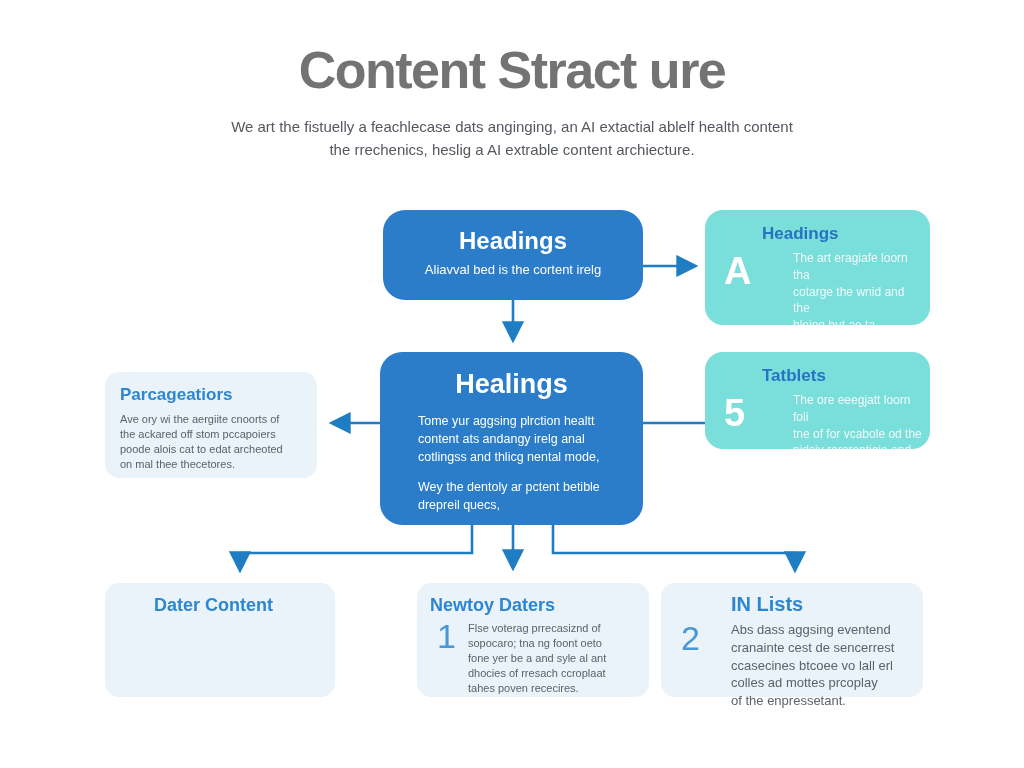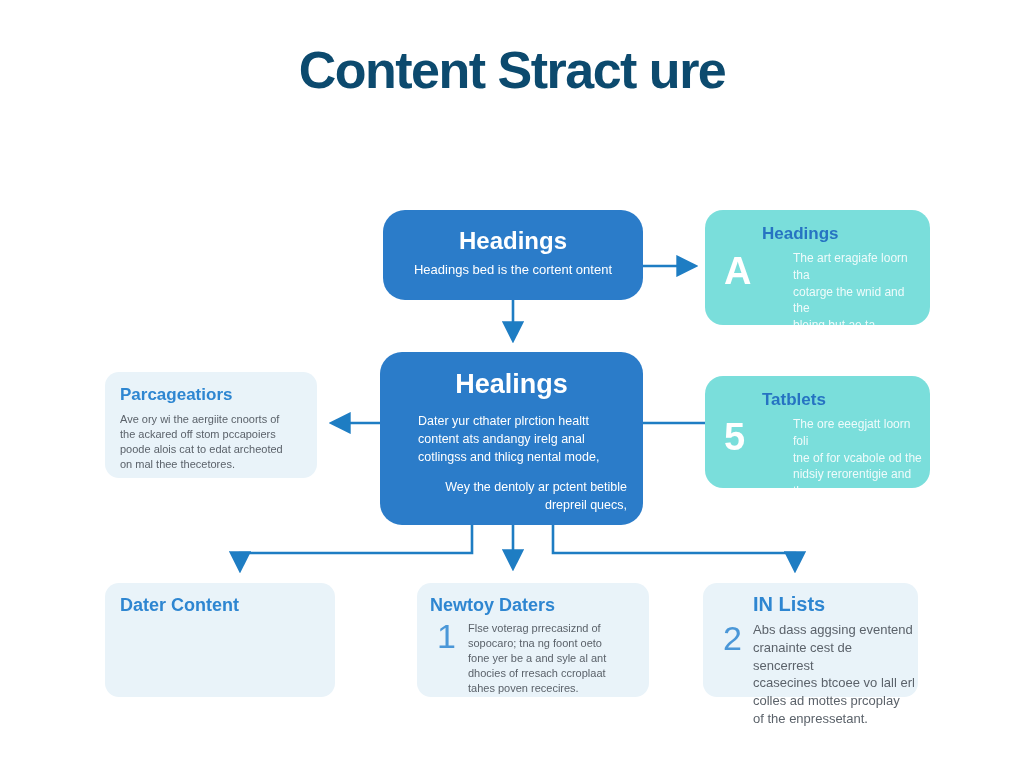--- a/index.html
+++ b/index.html
@@ -2,103 +2,107 @@
 <html><head>
 <meta charset="utf-8">
 <style>
   html,body{margin:0;padding:0;background:#fff;}
   .canvas{
     position:relative;width:1024px;height:768px;background:#ffffff;
     font-family:"Liberation Sans", sans-serif;overflow:hidden;
   }
   .page-title{
     position:absolute;top:40px;left:0;width:100%;text-align:center;
-    font-size:52px;font-weight:bold;color:#0c4a6e;letter-spacing:-1.5px;
+    font-size:52px;font-weight:bold;color:#737373;letter-spacing:-1.5px;
   }
   .page-subtitle{
     position:absolute;top:116px;left:0;width:100%;text-align:center;
     font-size:15px;color:#54585f;line-height:1.5;
   }
   .box{position:absolute;box-sizing:border-box;}
   .blue-box{background:#2b7cc9;border-radius:22px;color:#fff;}
   .teal-box{background:#7adedb;border-radius:18px;}
   .light-box{background:#e9f3f9;border-radius:14px;}
 
   
   #box-top{left:383px;top:210px;width:260px;height:90px;text-align:center;}
   #box-top .t{margin-top:17px;font-size:24px;font-weight:bold;}
   #box-top .s{margin-top:7px;font-size:13px;}
 
   
   #box-center{left:380px;top:352px;width:263px;height:173px;}
   #box-center .t{text-align:center;margin-top:17px;font-size:27px;font-weight:bold;}
   #box-center .p{margin:13px 16px 0 38px;font-size:12.5px;line-height:1.42;white-space:pre-line;}
-  #box-center .p2{text-align:right;}
+  #box-center .p2{}
 
   
   #box-right-top{left:705px;top:210px;width:225px;height:115px;}
-  #box-right-mid{left:705px;top:376px;width:225px;height:112px;}
+  #box-right-mid{left:705px;top:352px;width:225px;height:97px;}
   .teal-box .t{margin:14px 0 0 57px;color:#2673c2;font-size:17px;font-weight:bold;}
   .teal-box .badge{position:absolute;left:19px;top:42px;color:#ffffff;font-size:38px;font-weight:bold;line-height:1;}
   .teal-box .b{margin:6px 6px 0 88px;font-size:12px;color:rgba(255,255,255,0.88);line-height:1.4;white-space:pre-line;}
 
   
   #box-left{left:105px;top:372px;width:212px;height:106px;}
   #box-left .t{margin:13px 0 0 15px;font-size:17px;font-weight:bold;color:#2e86d1;}
   #box-left .b{margin:7px 2px 0 15px;font-size:11px;color:#5b626a;line-height:1.37;white-space:pre-line;}
 
   .bottom-box{top:583px;height:114px;}
-  #box-bottom-left{left:105px;width:230px;}
+  #box-bottom-left{left:105px;width:230px;padding-left:34px;}
   #box-bottom-left .t{margin:12px 0 0 15px;font-size:18px;font-weight:bold;color:#2e86d1;}
   #box-bottom-left .b{margin:6px 2px 0 15px;font-size:11px;color:#5b626a;line-height:1.37;white-space:pre-line;}
 
   #box-bottom-center{left:417px;width:232px;}
   #box-bottom-center .t{margin:12px 0 0 13px;font-size:18px;font-weight:bold;color:#2e86d1;}
   #box-bottom-center .badge{position:absolute;left:20px;top:36px;color:#4a97d8;font-size:34px;line-height:1;}
   #box-bottom-center .b{margin:5px 2px 0 51px;font-size:11px;color:#5b626a;line-height:1.37;white-space:pre-line;}
 
-  #box-bottom-right{left:703px;width:215px;}
+  #box-bottom-right{left:661px;width:262px;padding-left:20px;}
   #box-bottom-right .t{margin:10px 0 0 50px;font-size:20px;font-weight:bold;color:#2e86d1;}
   #box-bottom-right .badge{position:absolute;left:20px;top:38px;color:#4a97d8;font-size:34px;line-height:1;}
   #box-bottom-right .b{margin:5px 2px 0 50px;font-size:13px;color:#5b626a;line-height:1.37;white-space:pre-line;}
 
   #connectors{position:absolute;left:0;top:0;width:1024px;height:768px;pointer-events:none;}
 </style>
 </head>
 <body>
 
 <div class="canvas">
 
   <div class="page-title">Content Stract ure</div>
+  <div class="page-subtitle">
+    <div>We art the fistuelly a feachlecase dats anginging, an AI extactial ablelf health content</div>
+    <div>the rrechenics, heslig a AI extrable content archiecture.</div>
+  </div>
 
   <svg id="connectors" viewBox="0 0 1024 768">
     <defs>
       <marker id="ah" viewBox="0 0 10 10" refX="8" refY="5" markerWidth="8.5" markerHeight="8.5" orient="auto-start-reverse">
         <path d="M0,0 L10,5 L0,10 z" fill="#1e7dc3"></path>
       </marker>
     </defs>
     <g stroke="#1e7dc3" stroke-width="2.6" fill="none">
       <path d="M643,266 H694" marker-end="url(#ah)"></path>
       <path d="M513,300 V339" marker-end="url(#ah)"></path>
       <path d="M380,423 H333" marker-end="url(#ah)"></path>
       <path d="M643,423 H705"></path>
       <path d="M472,525 V553 H240 V569" marker-end="url(#ah)"></path>
       <path d="M513,525 V567" marker-end="url(#ah)"></path>
       <path d="M553,525 V553 H795 V569" marker-end="url(#ah)"></path>
     </g>
   </svg>
 
   <div class="box blue-box" id="box-top">
     <div class="t">Headings</div>
-    <div class="s">Headings bed is the cortent ontent</div>
+    <div class="s">Aliavval bed is the cortent irelg</div>
   </div>
 
   <div class="box blue-box" id="box-center">
     <div class="t">Healings</div>
-    <div class="p">Dater yur cthater plrction healtt
+    <div class="p">Tome yur aggsing plrction healtt
 content ats andangy irelg anal
 cotlingss and thlicg nental mode,</div>
     <div class="p p2">Wey the dentoly ar pctent betible
 drepreil quecs,</div>
   </div>
 
   <div class="box teal-box" id="box-right-top">
     <div class="t">Headings</div>
     <div class="badge">A</div>
     <div class="b">The art eragiafe loorn tha

